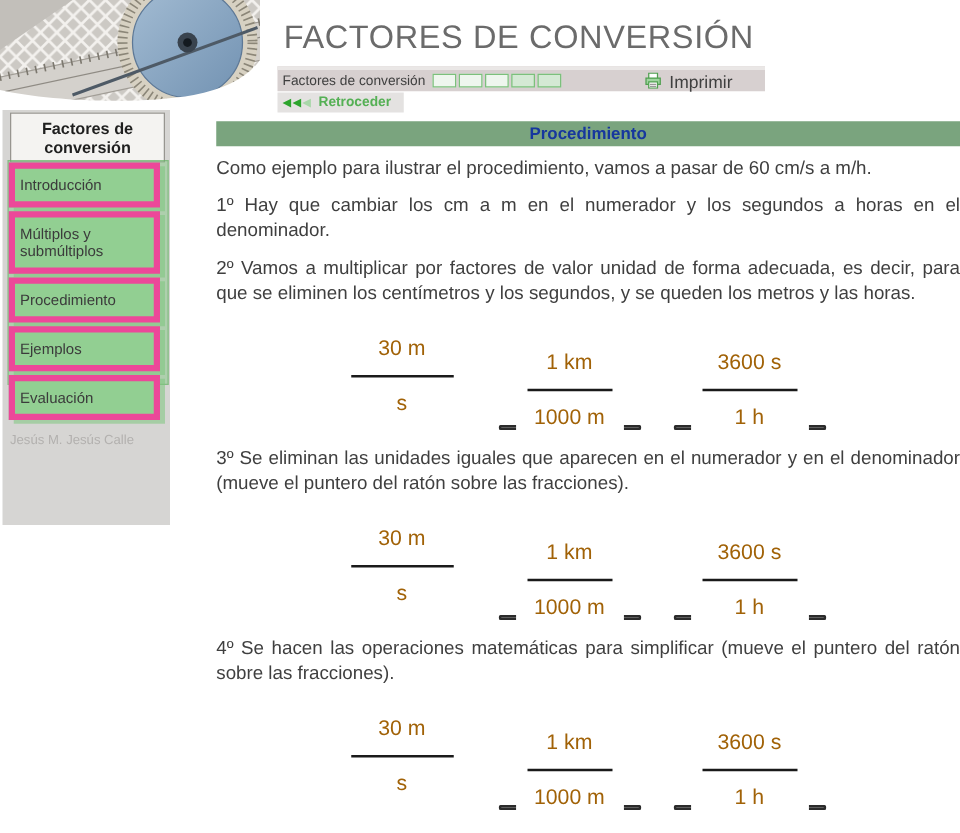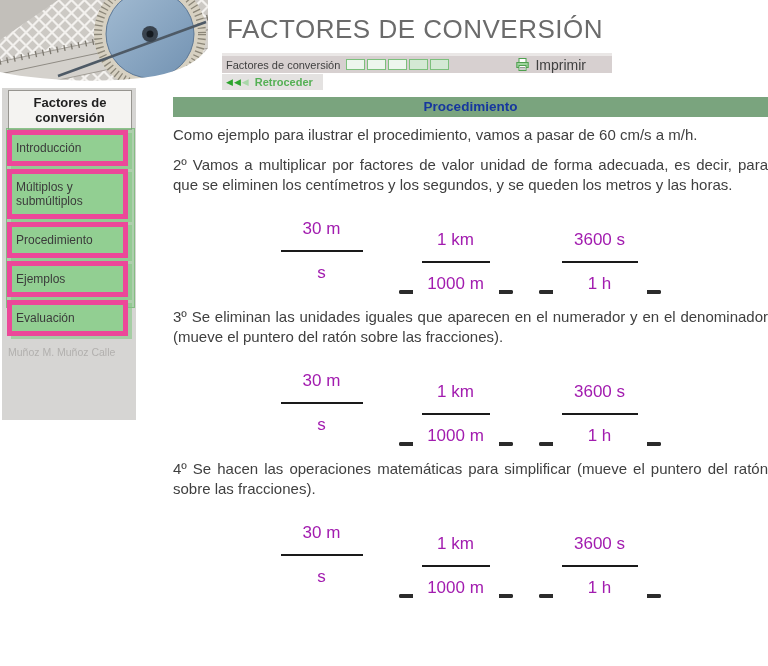--- a/index.html
+++ b/index.html
@@ -47,21 +47,21 @@
   
   .main{position:absolute;left:173px;top:97px;width:595px;}
   .section-header{height:20px;line-height:20px;background:#7aa47e;text-align:center;
                   font-size:13.5px;font-weight:bold;color:#16379e;}
   .main p{margin:10px 0;font-size:15px;line-height:20px;color:#3f3f3f;}
   .main p.jst{text-align:justify;}
   .main p.intro{margin-top:8px;}
 
   
   .equation{margin:6px 0;height:92px;display:flex;justify-content:center;
-            align-items:center;gap:26px;font-size:17px;color:#a21caf;}
+            align-items:center;gap:26px;font-size:17px;color:#a16207;}
   .frac{text-align:center;}
   .frac .num{padding-bottom:11px;}
   .frac .bar{border-top:2px solid #1a1a1a;}
   .frac .den{padding-top:11px;}
   .simple{margin-right:10px;}
   .simple .bar{min-width:82px;}
   .pgroup{display:flex;align-items:flex-end;height:86px;}
   .pgroup .inner{display:flex;flex-direction:column;justify-content:center;padding:0 9px;}
   .paren{width:12px;border:2px solid #2b2b2b;}
   .paren.l{border-right:none;border-radius:13px 0 0 13px;}
@@ -136,27 +136,28 @@
   <aside class="sidebar">
     <div class="sb-title">Factores de conversión</div>
     <div class="sb-strip"></div>
     <nav class="sb-items">
       <div class="sb-item">Introducción</div>
       <div class="sb-item">Múltiplos y submúltiplos</div>
       <div class="sb-item">Procedimiento</div>
       <div class="sb-item">Ejemplos</div>
       <div class="sb-item">Evaluación</div>
     </nav>
-    <div class="sb-author">Muñoz M. Muñoz Calle</div>
+    <div class="sb-author">Jesús M. Jesús Calle</div>
   </aside>
 
   <main class="main">
     <div class="section-header">Procedimiento</div>
 
     <p class="intro">Como ejemplo para ilustrar el procedimiento, vamos a pasar de 60 cm/s a m/h.</p>
+    <p class="jst">1º Hay que cambiar los cm a m en el numerador y los segundos a horas en el denominador.</p>
     <p class="jst">2º Vamos a multiplicar por factores de valor unidad de forma adecuada, es decir, para que se eliminen los centímetros y los segundos, y se queden los metros y las horas.</p>
 
     <div class="equation">
       <div class="frac simple">
         <div class="num">30 m</div>
         <div class="bar"></div>
         <div class="den">s</div>
       </div>
       <div class="pgroup w2">
         <div class="paren l"></div>

